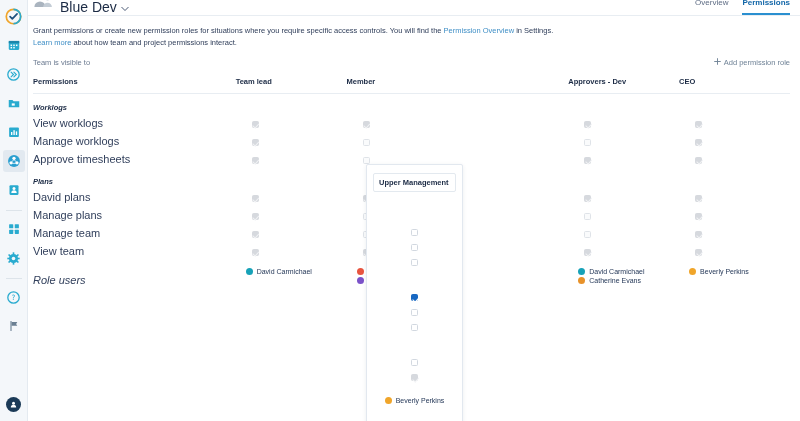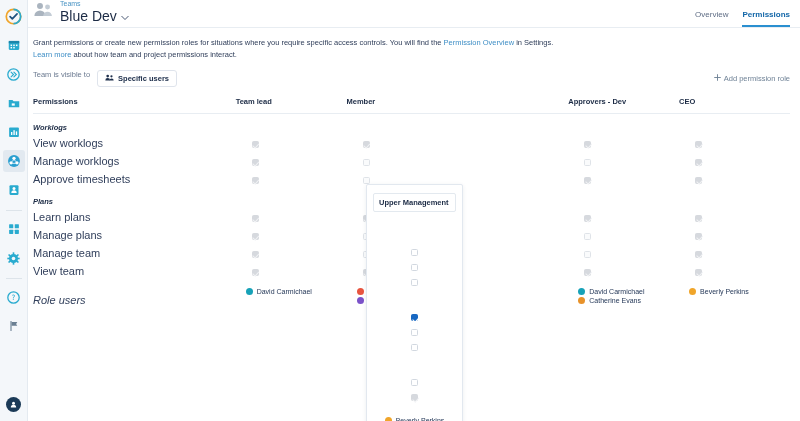--- a/index.html
+++ b/index.html
@@ -34,22 +34,22 @@
   .sb-avatar {
     width: 15px; height: 15px; border-radius: 50%;
     background: #1b3a57; margin-bottom: 9px;
     display: flex; align-items: center; justify-content: center;
   }
 
   
   .main { flex: 1 1 auto; height: 421px; position: relative; background: #fff; }
 
   .topbar {
-    height: 28px; border-bottom: 1px solid #e8edf2;
-    display: flex; align-items: flex-start; justify-content: space-between;
+    height: 16px; border-bottom: 1px solid #e8edf2;
+    display: flex; align-items: flex-end; justify-content: space-between;
     padding: 0 10px 0 5px;
   }
   .team-id { display: flex; align-items: center; gap: 6px; padding-bottom: 1px; }
   .team-texts { display: flex; flex-direction: column; line-height: 1; }
   .breadcrumb { font-size: 7px; color: #4a94c4; margin-bottom: 2px; }
   .team-title {
     font-size: 14px; font-weight: 400; color: #1c2b45;
     display: flex; align-items: center; gap: 4px;
   }
   .tabs { display: flex; gap: 14px; align-self: flex-end; }
@@ -282,31 +282,20 @@
     <div class="content">
 
       <div class="desc">
         <span>Grant permissions or create new permission roles for situations where you require specific access controls. You will find the </span><a class="lnk">Permission Overview</a><span> in Settings.</span><br>
         <a class="lnk">Learn more</a><span> about how team and project permissions interact.</span>
       </div>
 
       <div class="visrow">
         <div class="visleft">
           <span class="vislabel">Team is visible to</span>
-          <button class="vischip">
-            <span>
-              <svg width="9" height="7" viewBox="0 0 12 9">
-                <circle cx="3.6" cy="2.6" r="1.8" fill="#20314d"></circle>
-                <circle cx="8.6" cy="2.9" r="1.5" fill="#20314d"></circle>
-                <path d="M0.4 8.4 a3.2 3.2 0 0 1 6.4 0 z" fill="#20314d"></path>
-                <path d="M6.2 8.4 a2.7 2.7 0 0 1 5.4 0 z" fill="#20314d"></path>
-              </svg>
-            </span>
-            <span>Specific users</span>
-          </button>
         </div>
         <a class="addrole">
           <span>
             <svg width="7" height="7" viewBox="0 0 9 9">
                 <path d="M4.5 0.8 V8.2 M0.8 4.5 H8.2" stroke="#6f8296" stroke-width="1.2" stroke-linecap="round"></path>
               </svg>
           </span>
           <span>Add permission role</span>
         </a>
       </div>
@@ -366,21 +355,21 @@
               </tr>
               <tr class="section">
                 <td class="rowlabel">Plans</td>
                 <td></td>
                 <td></td>
                 <td></td>
                 <td></td>
                 <td></td>
               </tr>
               <tr>
-                <td class="rowlabel">Learn plans</td>
+                <td class="rowlabel">David plans</td>
                 <td class="cbcell"><span class="cb on-dis"></span></td>
                 <td class="cbcell"><span class="cb on-dis"></span></td>
                 <td class="cbcell"></td>
                 <td class="cbcell"><span class="cb on-dis"></span></td>
                 <td class="cbcell"><span class="cb on-dis"></span></td>
               </tr>
               <tr>
                 <td class="rowlabel">Manage plans</td>
                 <td class="cbcell"><span class="cb on-dis"></span></td>
                 <td class="cbcell"><span class="cb off-dis"></span></td>

